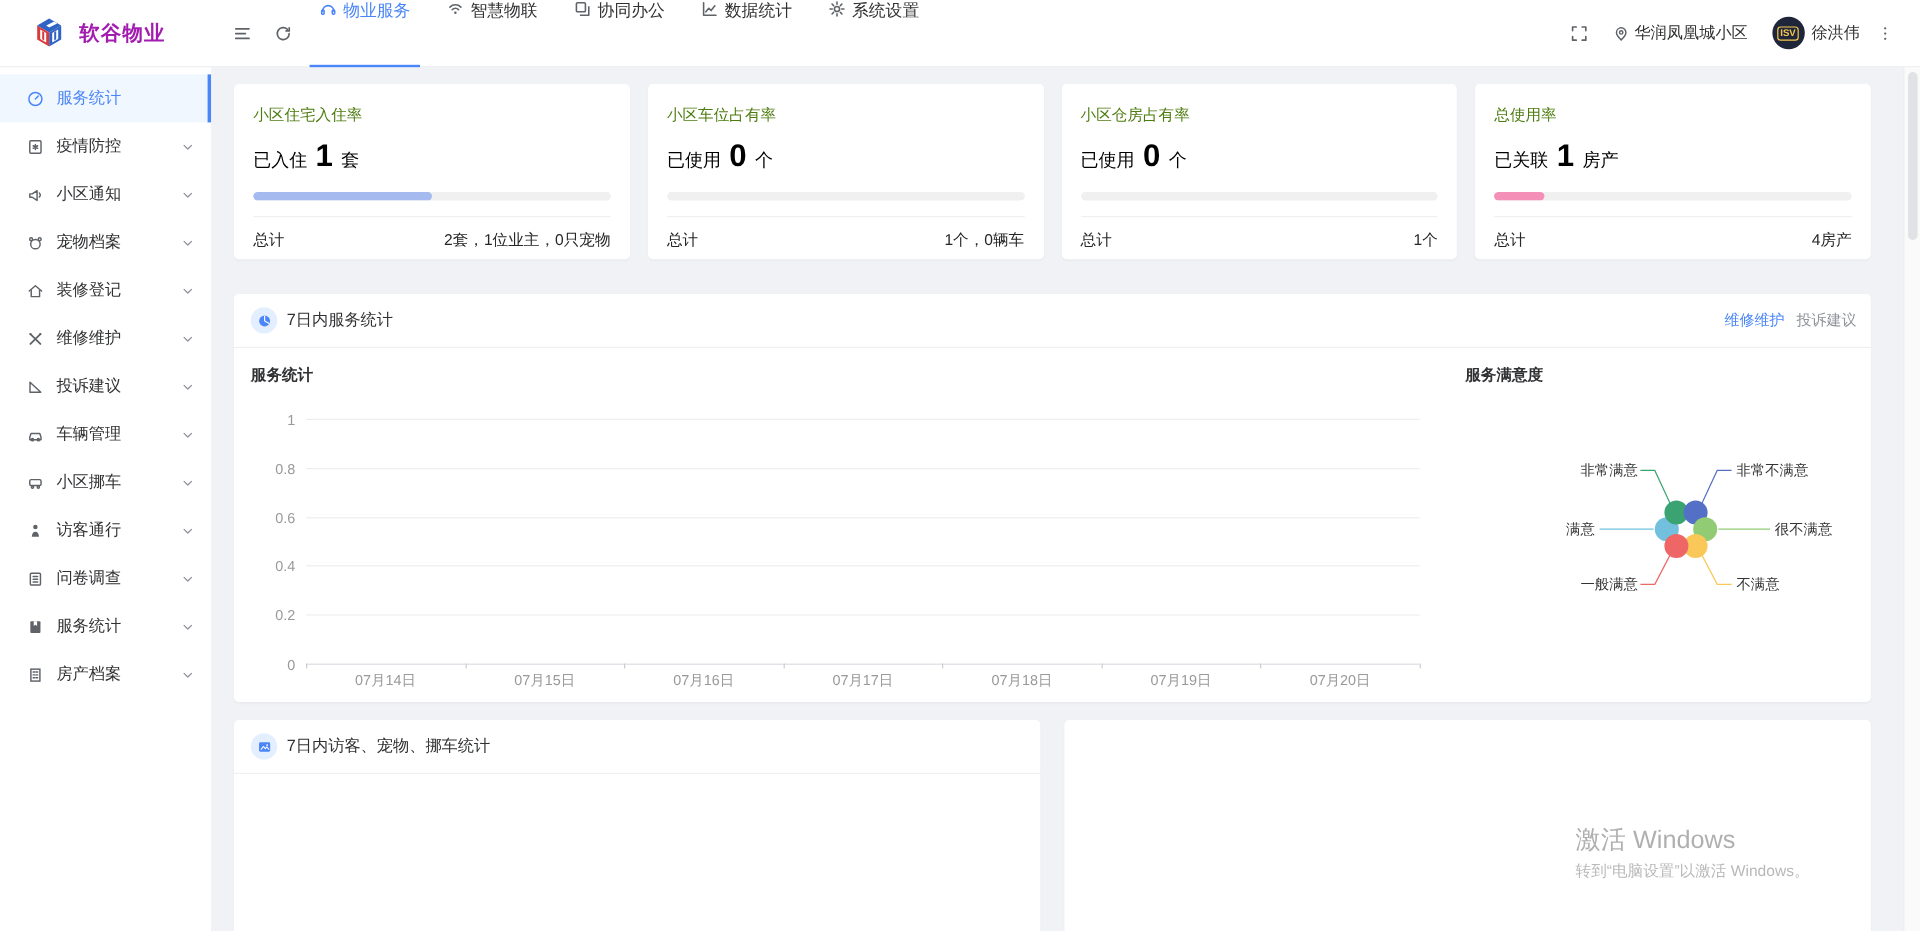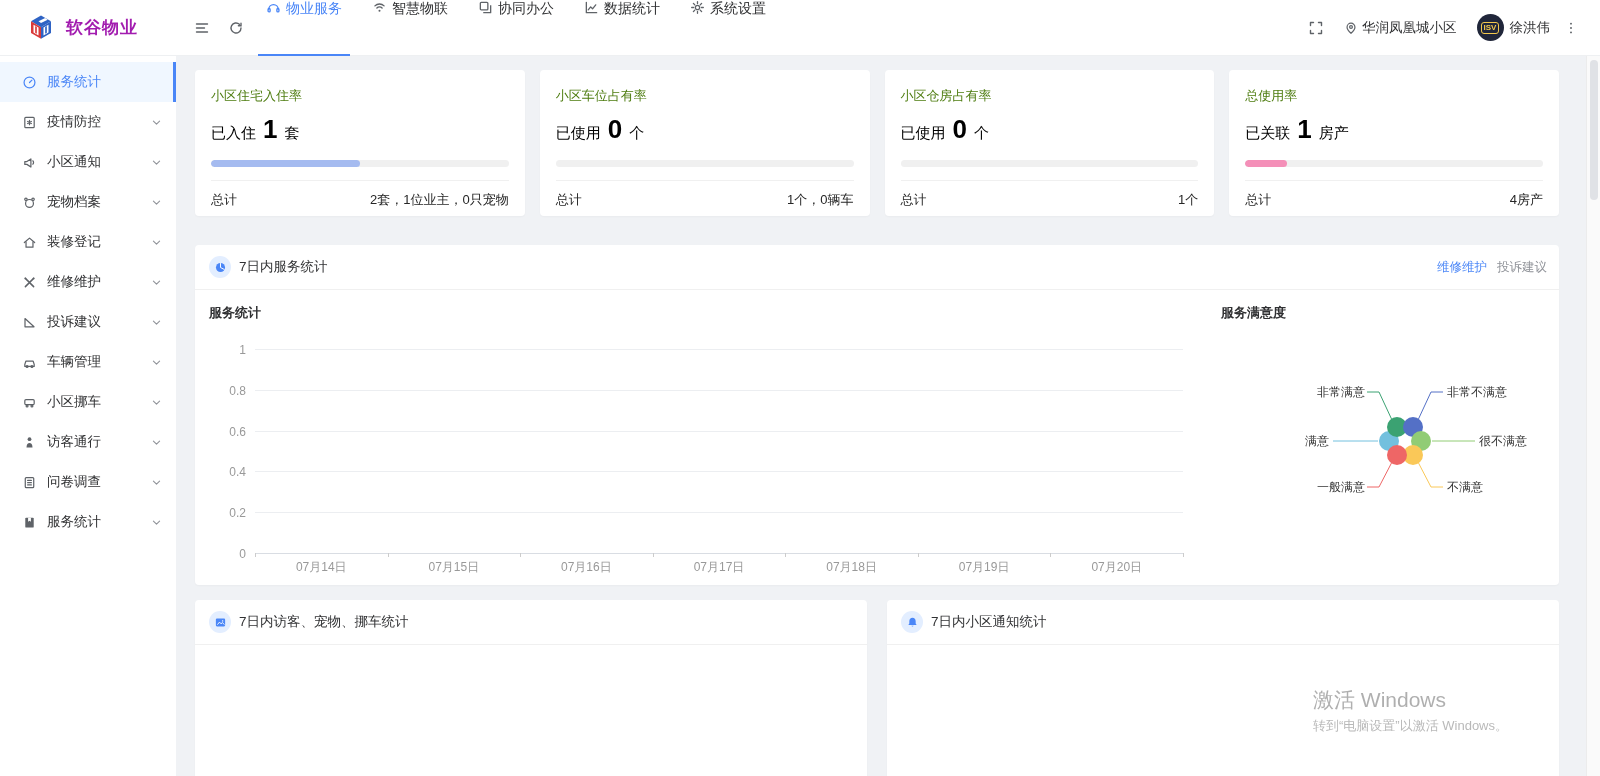--- a/index.html
+++ b/index.html
@@ -375,20 +375,34 @@
         </svg>
       </span>
       <span>服务统计</span>
       <span class="chev">
         <svg width="11" height="11" viewBox="0 0 16 16" fill="none" stroke="currentColor" stroke-width="1.6" stroke-linecap="round" stroke-linejoin="round">
             <path d="M3.5 6l4.5 4.5L12.5 6"></path>
           </svg>
       </span>
     </div>
 
+    <div class="side-item">
+      <span class="s-ic">
+        <svg width="15" height="15" viewBox="0 0 16 16" fill="none" stroke="currentColor" stroke-width="1.3" stroke-linecap="round">
+          <rect x="4" y="2.8" width="8" height="10.6"></rect>
+            <path d="M6 5.4h1.4M8.6 5.4H10M6 7.9h1.4M8.6 7.9H10M6 10.4h1.4M8.6 10.4H10"></path>
+        </svg>
+      </span>
+      <span>房产档案</span>
+      <span class="chev">
+        <svg width="11" height="11" viewBox="0 0 16 16" fill="none" stroke="currentColor" stroke-width="1.6" stroke-linecap="round" stroke-linejoin="round">
+            <path d="M3.5 6l4.5 4.5L12.5 6"></path>
+          </svg>
+      </span>
+    </div>
 
   </div>
 
   <div class="main">
 
     <div class="stat-row">
       <div class="stat-card">
         <div class="stat-title">小区住宅入住率</div>
         <div class="stat-value">
           <span>已入住</span>
@@ -548,29 +562,20 @@
               <path d="M4.2 10.6l2.6-3.1 2 2.2 1.5-1.7 2.4 2.6" stroke="#fff" stroke-width="1.1" fill="none"></path>
               <circle cx="10.6" cy="6" r="0.9" fill="#fff"></circle>
             </svg>
           </span>
           <span class="panel-title">7日内访客、宠物、挪车统计</span>
         </div>
         <div class="bottom-body"></div>
       </div>
 
       <div class="panel bottom-card">
-        <div class="panel-head">
-          <span class="panel-ic">
-            <svg width="13" height="13" viewBox="0 0 16 16">
-              <path d="M8 2.2c2.4 0 3.9 1.8 3.9 4.2v2.7l1.2 2H2.9l1.2-2V6.4C4.1 4 5.6 2.2 8 2.2z" fill="#4a86f7"></path>
-              <path d="M6.7 12.1a1.4 1.4 0 0 0 2.6 0z" fill="#4a86f7"></path>
-            </svg>
-          </span>
-          <span class="panel-title">7日内小区通知统计</span>
-        </div>
         <div class="bottom-body"></div>
       </div>
     </div>
   </div>
 </div>
 
 <div class="watermark">
   <div class="wm1">激活 Windows</div>
   <div class="wm2">转到“电脑设置”以激活 Windows。</div>
 </div>

